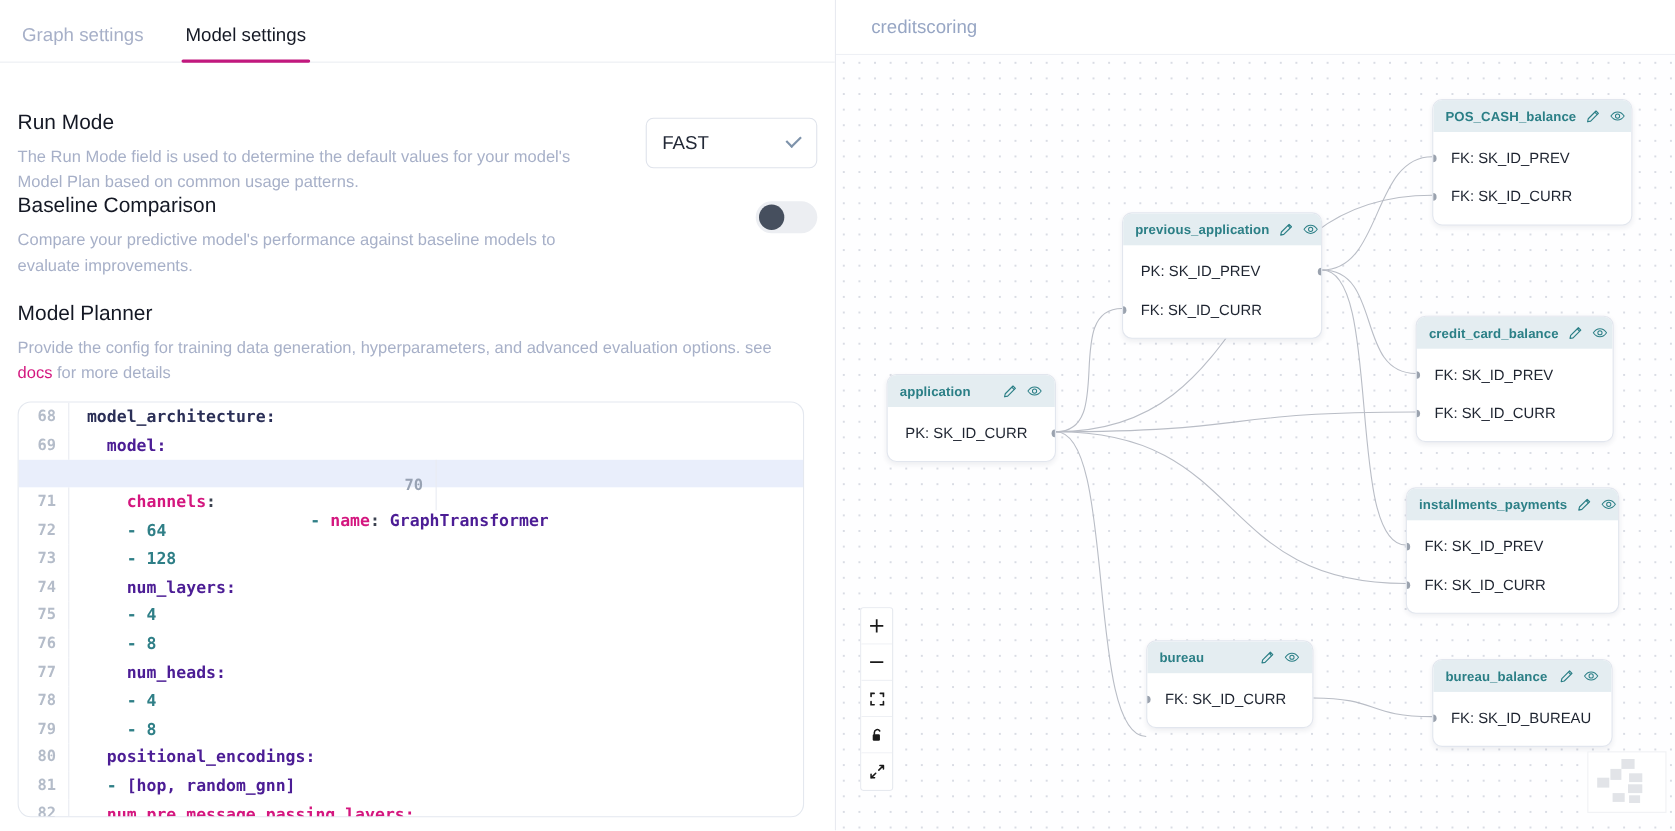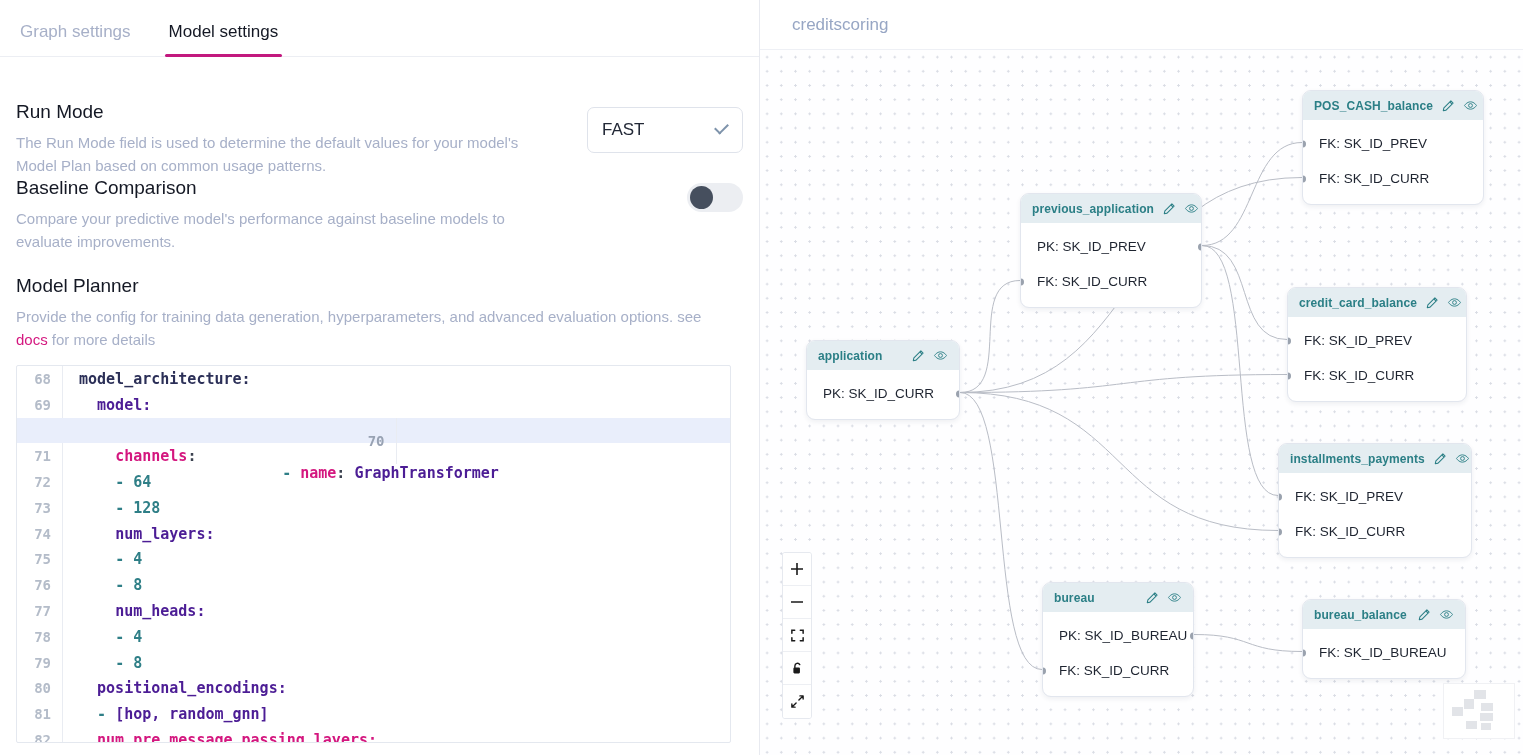--- a/index.html
+++ b/index.html
@@ -105,21 +105,21 @@
     border-bottom: 2px solid #7e93ab;
     transform: rotate(-45deg) translate(2px,-2px);
   }
 
   
   .editor {
     margin: 14px 16px 0 16px;
     width: 715px;
     height: 378px;
     border: 1px solid #e4e8ef;
-    border-radius: 2px;
+    border-radius: 12px;
     overflow: hidden;
     position: relative;
     background: #fff;
   }
   .code-line {
     display: flex;
     height: 25.8px;
     align-items: center;
     font-family: "DejaVu Sans Mono", monospace;
     font-size: 15px;
@@ -504,21 +504,20 @@
                 </svg>
               </span>
               <span class="node-icon">
                 <svg width="15" height="15" viewBox="0 0 18 18">
                   <path d="M1.8 9s2.8-4.4 7.2-4.4S16.2 9 16.2 9 13.4 13.4 9 13.4 1.8 9 1.8 9z" fill="none" stroke="#2b7f86" stroke-width="1.1"></path>
                   <circle cx="9" cy="9" r="2.3" fill="none" stroke="#2b7f86" stroke-width="1.1"></circle>
                 </svg>
               </span>
             </div>
             <div class="node-body">
-              <div class="field">PK: SK_ID_BUREAU<span class="handle right"></span></div>
               <div class="field">FK: SK_ID_CURR<span class="handle left"></span></div>
             </div>
           </div>
           <div class="node" style="left: 542px; top: 549px; width: 164px;">
             <div class="node-head">
               <div class="node-name">bureau_balance</div>
               <span class="node-icon">
                 <svg width="14" height="14" viewBox="0 0 16 16">
                   <path d="M11.3 2.2l2.5 2.5-8 8-3.2.7.7-3.2z" fill="none" stroke="#2b7f86" stroke-width="1.2" stroke-linejoin="round"></path>
                   <path d="M10.1 3.4l2.5 2.5" stroke="#2b7f86" stroke-width="1.2"></path>

